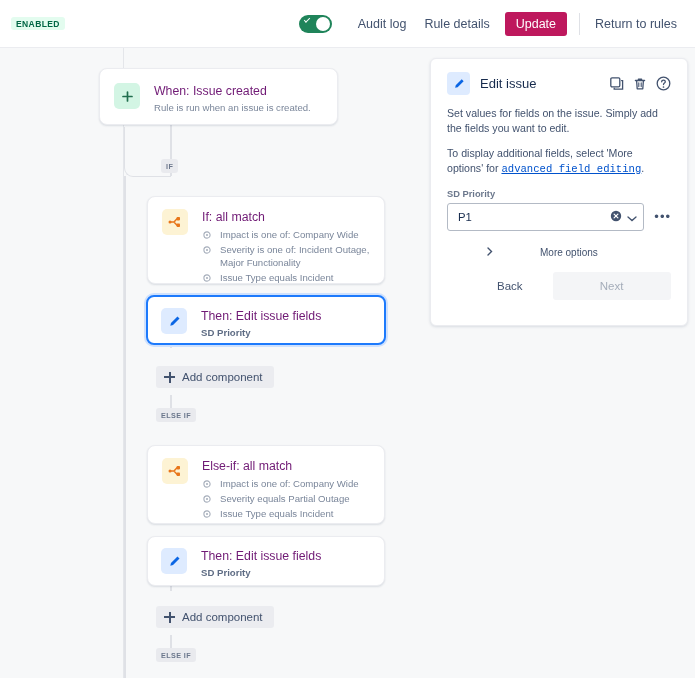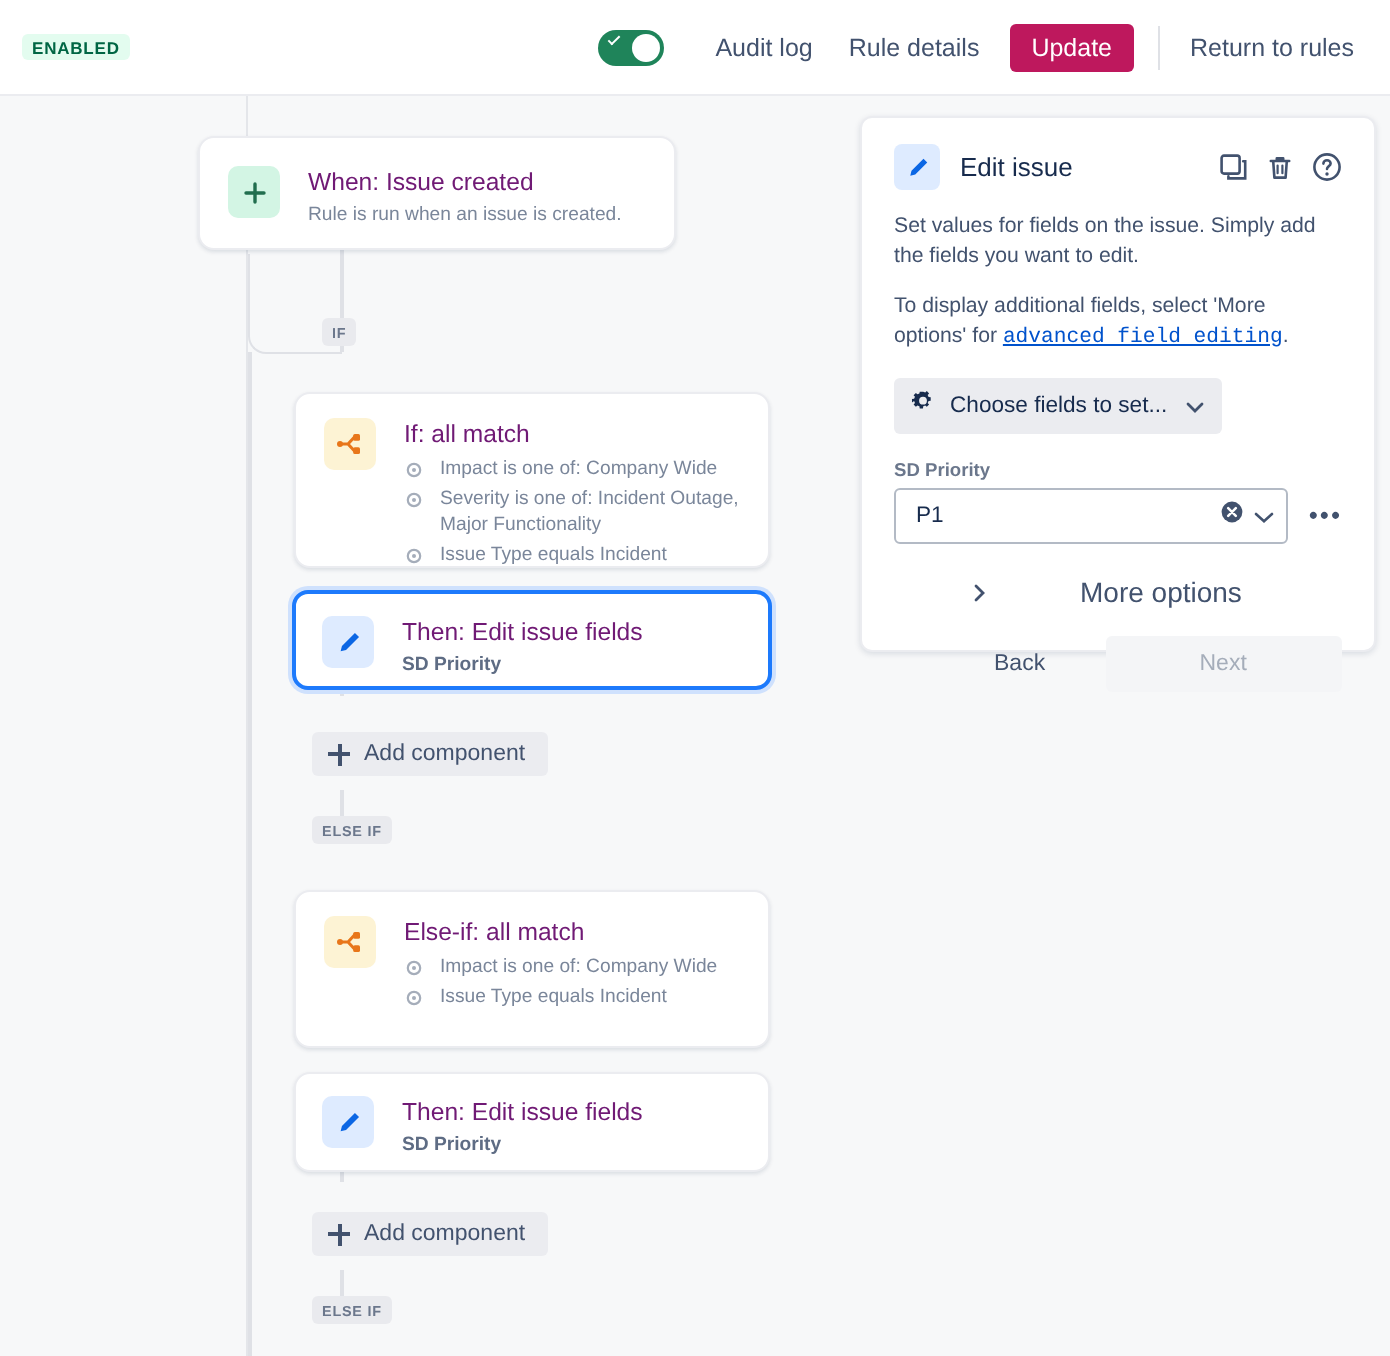--- a/index.html
+++ b/index.html
@@ -252,21 +252,21 @@
     cursor: pointer; line-height: 10px;
   }
 
   .more-options {
     display: flex; align-items: center;
     margin-top: 16px; cursor: pointer;
   }
   .more-options .arrow {
     margin-right: 7px; display: block; flex: none;
   }
-  .more-options span { font-size: 14px; color: #42526e; margin-left: 40px; }
+  .more-options span { font-size: 10px; color: #42526e; margin-left: 40px; }
 
   .panel-footer {
     display: flex; align-items: center;
     margin-top: 14px; padding-left: 38px;
   }
   .back-btn {
     font-size: 11.5px; color: #42526e;
     padding: 6px 12px; border-radius: 3px;
     background: transparent; border: none;
     cursor: pointer; font-family: "Liberation Sans", sans-serif;
@@ -411,20 +411,29 @@
           </span>
           <span>Impact is one of: Company Wide</span>
         </div>
         <div class="cond-row">
           <span class="cond-bullet">
             <svg width="8" height="8" viewBox="0 0 8 8">
                 <circle cx="4" cy="4" r="3.1" fill="none" stroke="#a5adba" stroke-width="1.1"></circle>
                 <circle cx="4" cy="4" r="1" fill="#a5adba"></circle>
               </svg>
           </span>
+          <span>Severity equals Partial Outage</span>
+        </div>
+        <div class="cond-row">
+          <span class="cond-bullet">
+            <svg width="8" height="8" viewBox="0 0 8 8">
+                <circle cx="4" cy="4" r="3.1" fill="none" stroke="#a5adba" stroke-width="1.1"></circle>
+                <circle cx="4" cy="4" r="1" fill="#a5adba"></circle>
+              </svg>
+          </span>
           <span>Issue Type equals Incident</span>
         </div>
       </div>
     </div>
   </div>
 
   <div class="card" style="left:147px;top:488px;width:238px;height:50px;padding:11px 12px 0 13px;">
     <div class="card-icon icon-blue">
       <svg width="13" height="13" viewBox="0 0 14 14" aria-hidden="true">
         <path d="M10.2 1.6l2.2 2.2-7 7-2.9.7.7-2.9 7-7z" fill="#0b66e4"></path>
@@ -474,34 +483,20 @@
       </span>
     </div>
   </div>
 
   <div class="panel-p">Set values for fields on the issue. Simply add the fields you want to edit.</div>
 
   <div class="panel-p">
     <span>To display additional fields, select 'More options' for </span><span class="link">advanced field editing</span><span>.</span>
   </div>
 
-  <div class="choose-btn">
-    <span class="gear">
-      <svg width="13" height="13" viewBox="0 0 14 14">
-        <path d="M7 0.8l1.1.5.9-.8 1.3 1.3-.8.9.5 1.1 1.2.2v1.9l-1.2.2-.5 1.1.8.9-1.3 1.3-.9-.8-1.1.5-.2 1.2H5l-.2-1.2-1.1-.5-.9.8-1.3-1.3.8-.9-.5-1.1L.6 6.9V5l1.2-.2.5-1.1-.8-.9L2.8 1.5l.9.8L4.8 1.8 5 0.8z" fill="#172b4d" transform="translate(0.5,1.2) scale(0.95)"></path>
-        <circle cx="7" cy="6.8" r="2.1" fill="#ebecf0"></circle>
-      </svg>
-    </span>
-    <span class="label">Choose fields to set...</span>
-    <span class="chev">
-      <svg width="9" height="6" viewBox="0 0 9 6">
-          <path d="M1 1l3.5 3.5L8 1" fill="none" stroke="#42526e" stroke-width="1.4" stroke-linecap="round"></path>
-        </svg>
-    </span>
-  </div>
 
   <div class="field-label">SD Priority</div>
 
   <div class="field-row">
     <div class="select-box">
       <span class="select-value">P1</span>
       <span class="clear">
         <svg width="12" height="12" viewBox="0 0 12 12">
           <circle cx="6" cy="6" r="5.2" fill="#42526e"></circle>
           <path d="M4.1 4.1l3.8 3.8M7.9 4.1l-3.8 3.8" stroke="#fff" stroke-width="1.25" stroke-linecap="round"></path>

